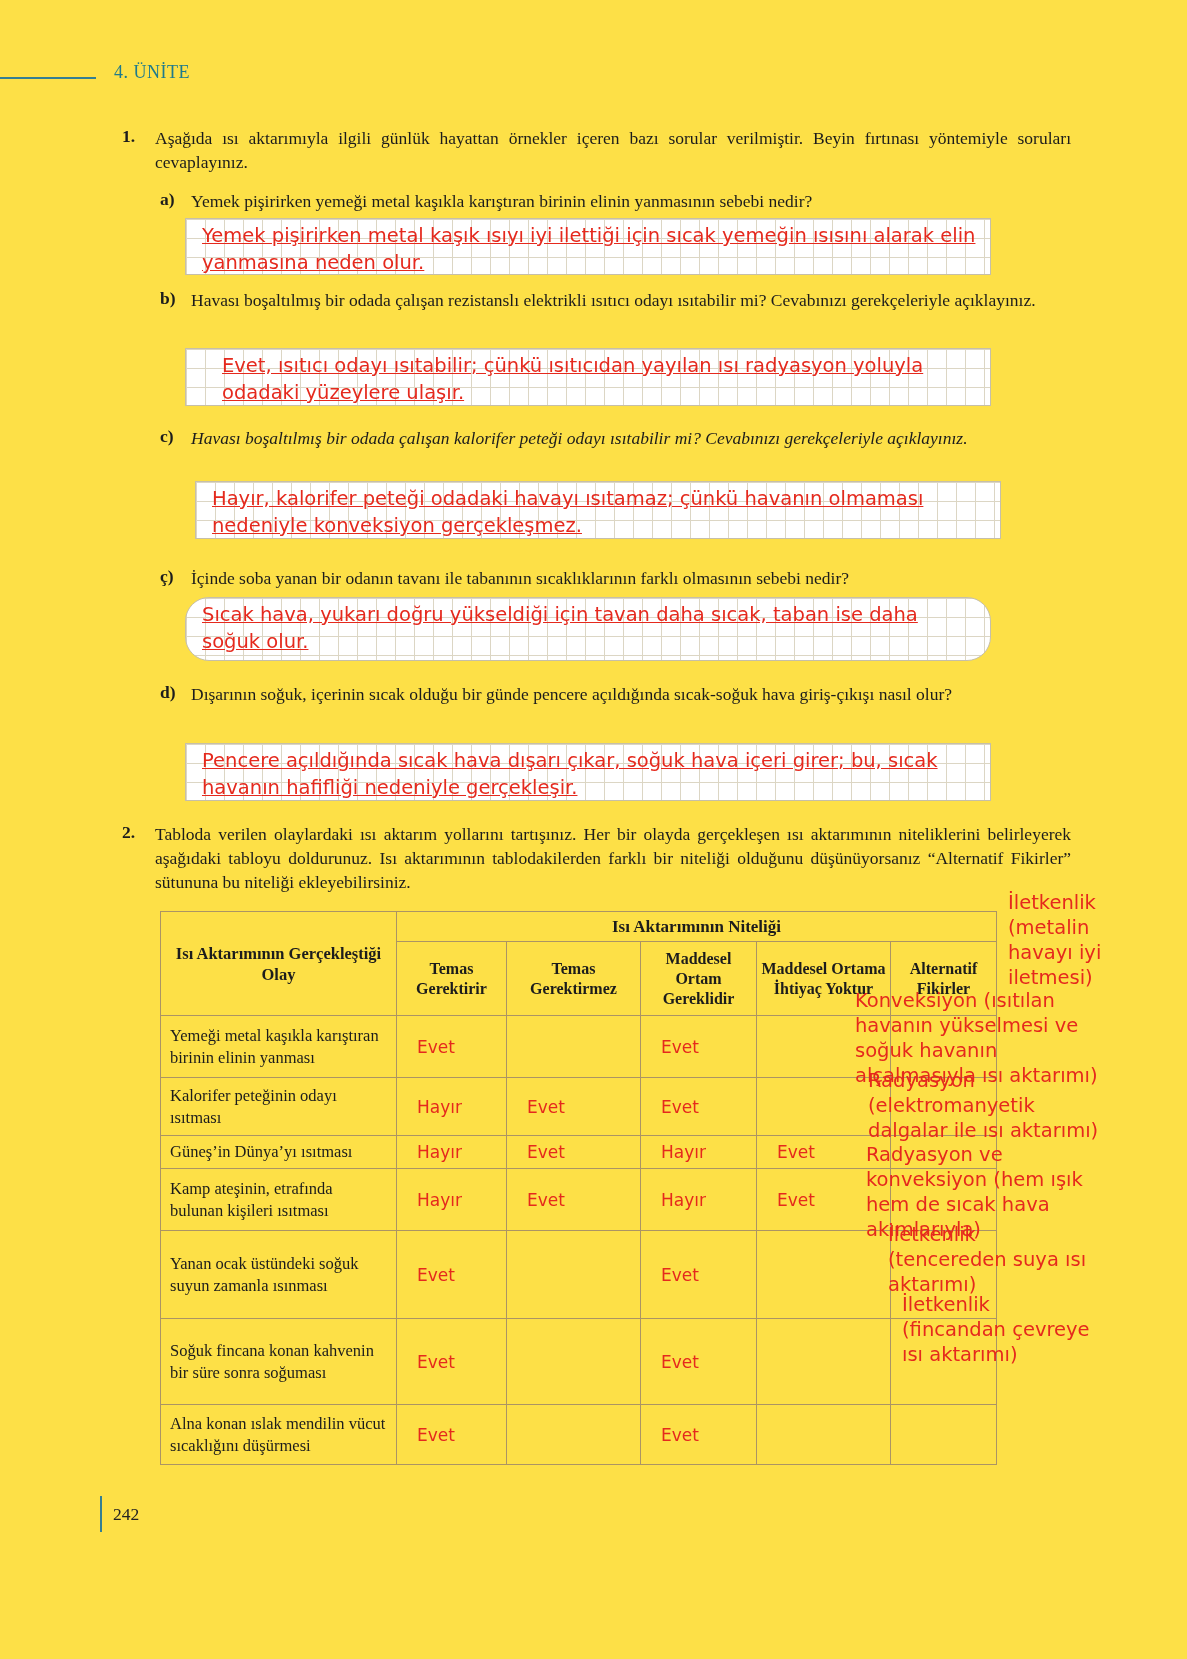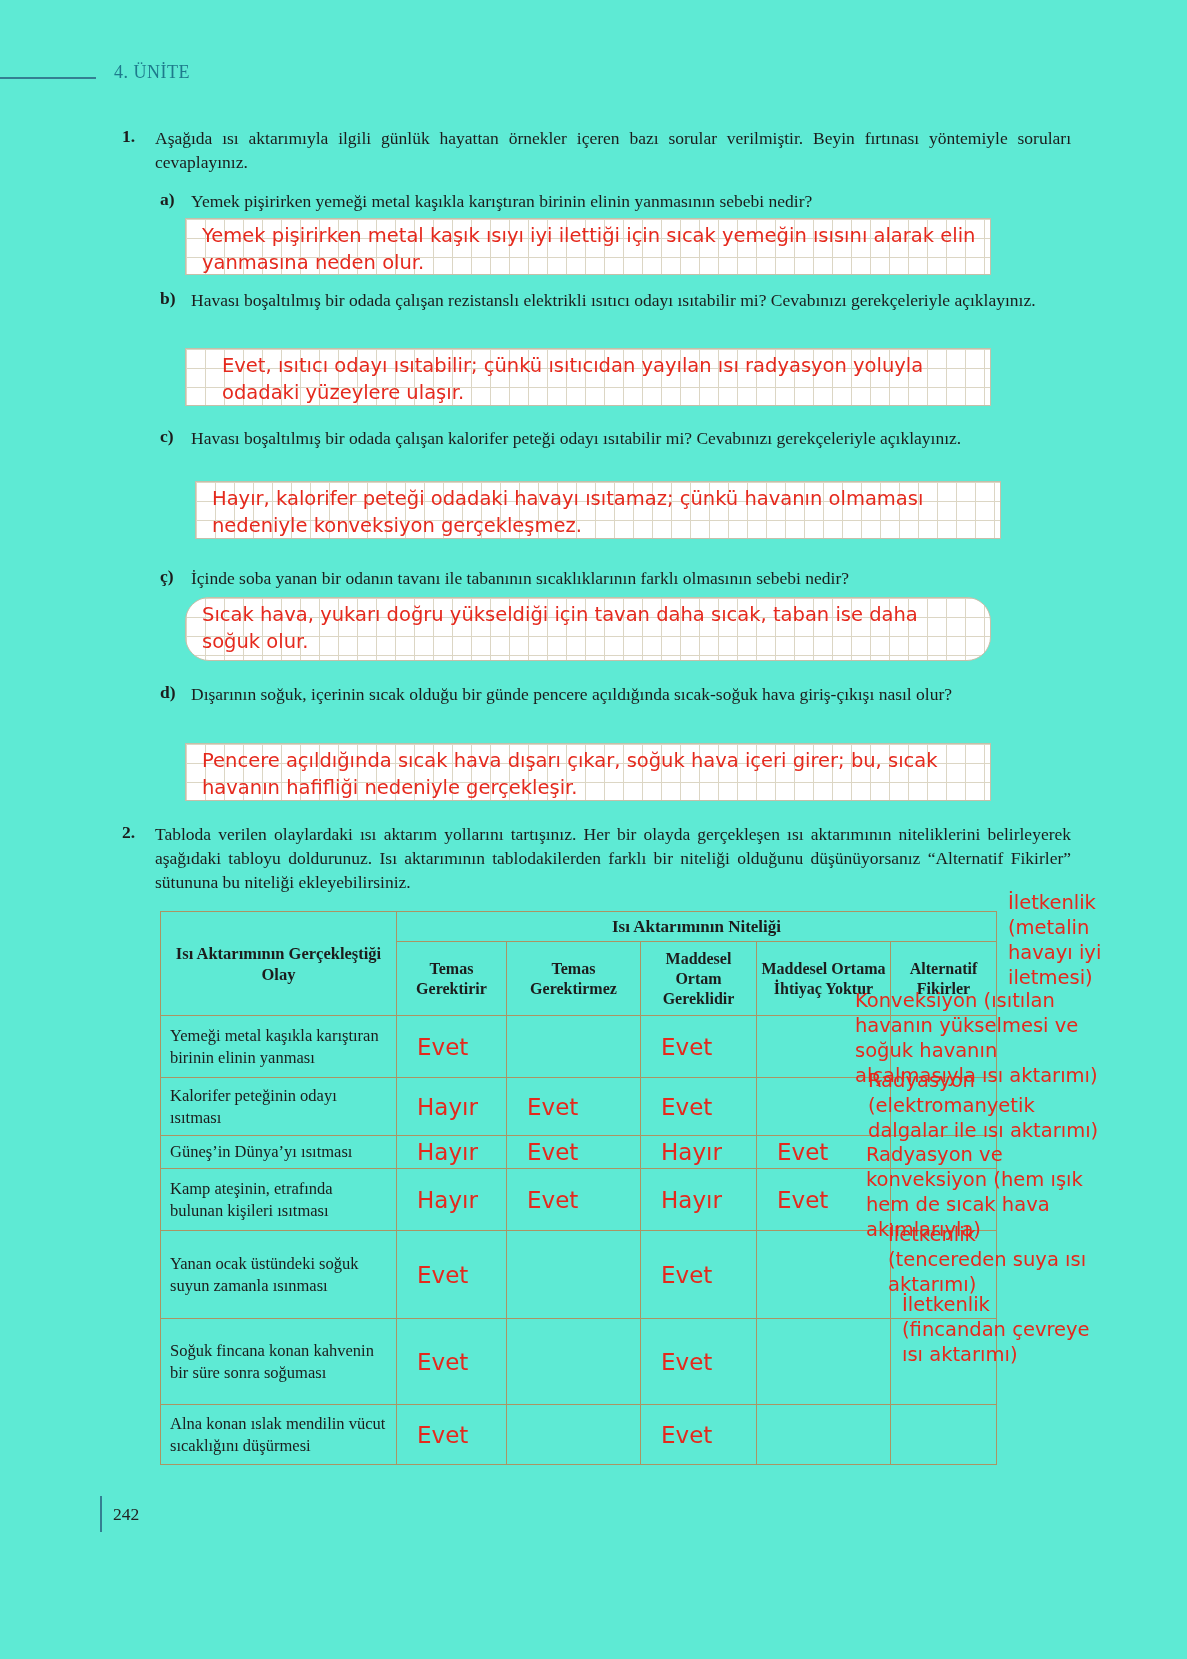--- a/index.html
+++ b/index.html
@@ -1,21 +1,21 @@
 <!DOCTYPE html>
 <html><head>
 <meta charset="utf-8">
 <style>
   * { margin: 0; padding: 0; box-sizing: border-box; }
   html, body { background: #ffffff; }
   .page {
     position: relative;
     width: 1187px;
     height: 1659px;
-    background: #5eead4;
+    background: #fde047;
     font-family: "Liberation Serif", serif;
     color: #1c1c1c;
     overflow: hidden;
   }
   .abs { position: absolute; }
 
   
   .unit-rule { left: 0; top: 77px; width: 96px; height: 2px; background: #347f92; }
   .unit-label {
     left: 114px; top: 62px;
@@ -39,20 +39,21 @@
       linear-gradient(to right, #dcd6c4 1px, transparent 1px),
       linear-gradient(to bottom, #dcd6c4 1px, transparent 1px);
     background-size: 19px 19px;
     border: 1px solid #c6bfa9;
   }
   .hand {
     font-family: "DejaVu Sans", sans-serif;
     color: #e5291d;
     font-size: 19.5px;
     line-height: 27px;
+    text-decoration: underline;
   }
   .answer-box .hand { padding: 3px 10px 0 16px; display: block; }
 
   
   table.heat {
     border-collapse: collapse;
     table-layout: fixed;
     width: 836px;
   }
   table.heat td, table.heat th {
@@ -70,21 +71,21 @@
   th.event-h {
     font-size: 16.5px; font-weight: bold; text-align: center;
     line-height: 21px; padding: 2px 10px;
   }
   td.event-c {
     font-size: 16.5px; line-height: 22px; text-align: left;
     padding: 5px 8px 5px 9px; font-weight: normal;
   }
   td.ans-c {
     font-family: "DejaVu Sans", sans-serif;
-    color: #e5291d; font-size: 23px;
+    color: #e5291d; font-size: 17px;
     text-align: left; padding-left: 20px;
   }
   td.alt-c { }
 
   
   .annotation {
     font-family: "DejaVu Sans", sans-serif;
     color: #e5291d; font-size: 19.5px; line-height: 25px;
   }
 
@@ -109,21 +110,21 @@
     <span class="hand">Yemek pişirirken metal kaşık ısıyı iyi ilettiği için sıcak yemeğin ısısını alarak elin yanmasına neden olur.</span>
   </div>
 
   <div class="abs q-item-letter" style="left:160px; top:288px;">b)</div>
   <div class="abs q-item-text" style="left:191px; top:288px; width:880px;">Havası boşaltılmış bir odada çalışan rezistanslı elektrikli ısıtıcı odayı ısıtabilir mi? Cevabınızı gerekçeleriyle açıklayınız.</div>
   <div class="abs answer-box" style="left:185px; top:348px; width:806px; height:58px;padding-left:20px;">
     <span class="hand">Evet, ısıtıcı odayı ısıtabilir; çünkü ısıtıcıdan yayılan ısı radyasyon yoluyla odadaki yüzeylere ulaşır.</span>
   </div>
 
   <div class="abs q-item-letter" style="left:160px; top:426px;">c)</div>
-  <div class="abs q-item-text" style="left:191px; top:426px; width:880px;">Havası boşaltılmış bir odada çalışan kalorifer peteği odayı ısıtabilir mi? Cevabınızı gerekçeleriyle açıklayınız.</div>
+  <div class="abs q-item-text" style="left:191px; top:426px; width:880px;font-style:italic;">Havası boşaltılmış bir odada çalışan kalorifer peteği odayı ısıtabilir mi? Cevabınızı gerekçeleriyle açıklayınız.</div>
   <div class="abs answer-box" style="left:195px; top:481px; width:806px; height:58px;">
     <span class="hand">Hayır, kalorifer peteği odadaki havayı ısıtamaz; çünkü havanın olmaması nedeniyle konveksiyon gerçekleşmez.</span>
   </div>
 
   <div class="abs q-item-letter" style="left:160px; top:566px;">ç)</div>
   <div class="abs q-item-text" style="left:191px; top:566px; width:880px;">İçinde soba yanan bir odanın tavanı ile tabanının sıcaklıklarının farklı olmasının sebebi nedir?</div>
   <div class="abs answer-box" style="left:185px; top:597px; width:806px; height:64px;border-radius:24px;">
     <span class="hand">Sıcak hava, yukarı doğru yükseldiği için tavan daha sıcak, taban ise daha soğuk olur.</span>
   </div>
 

